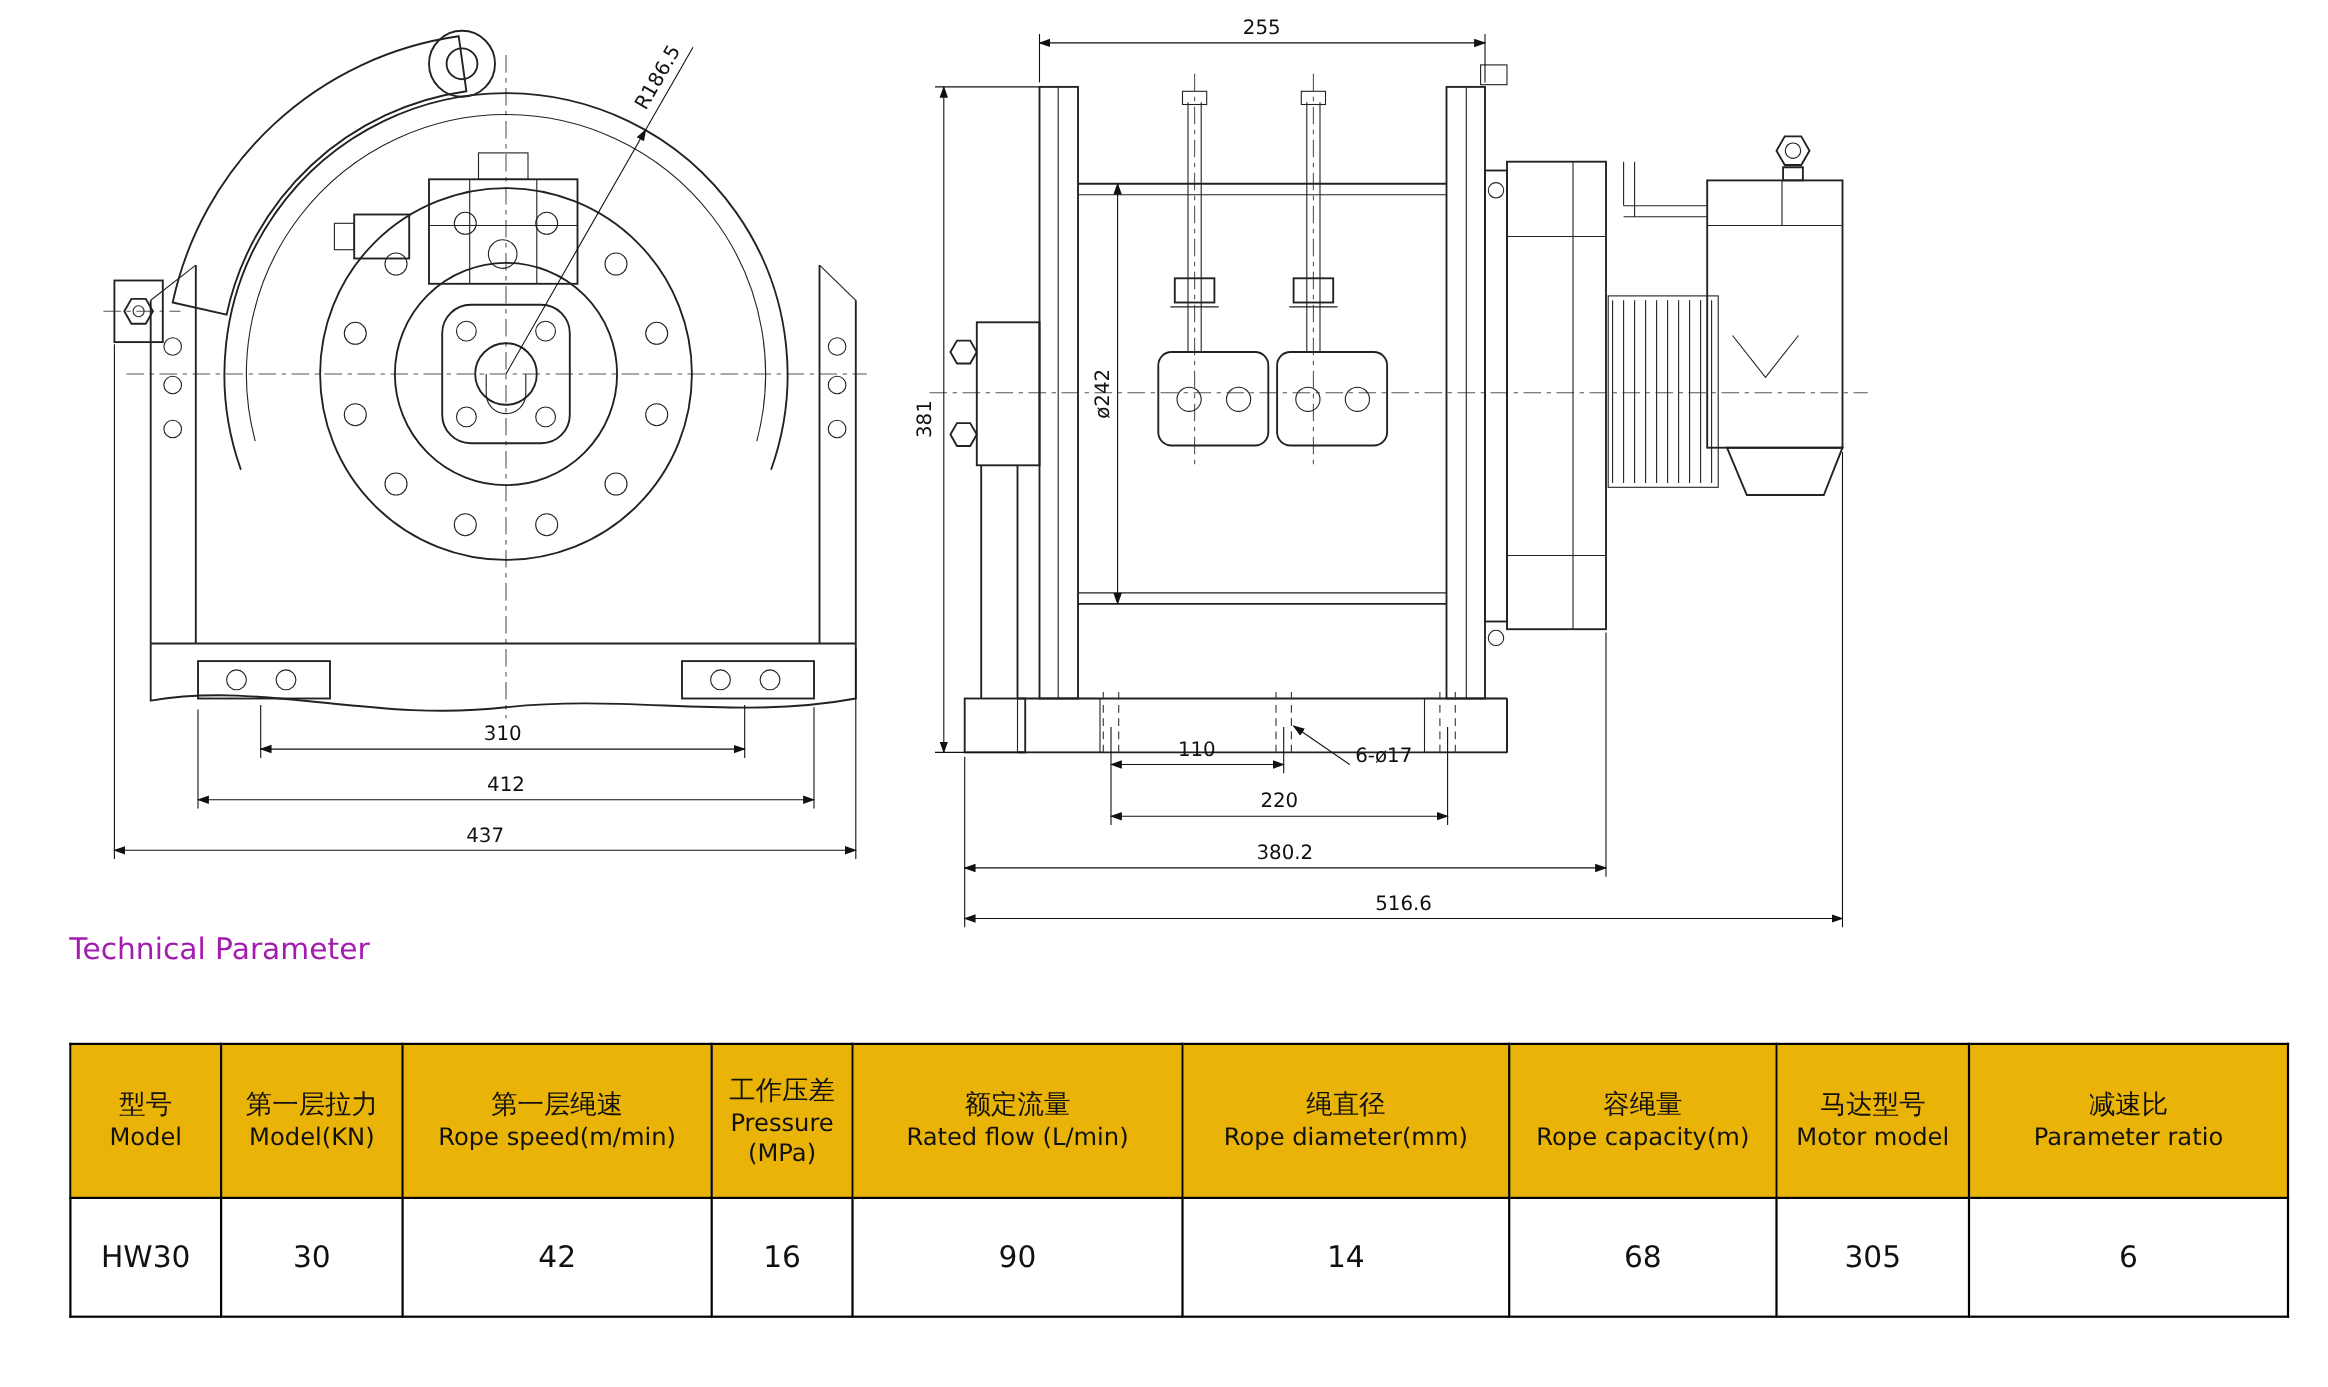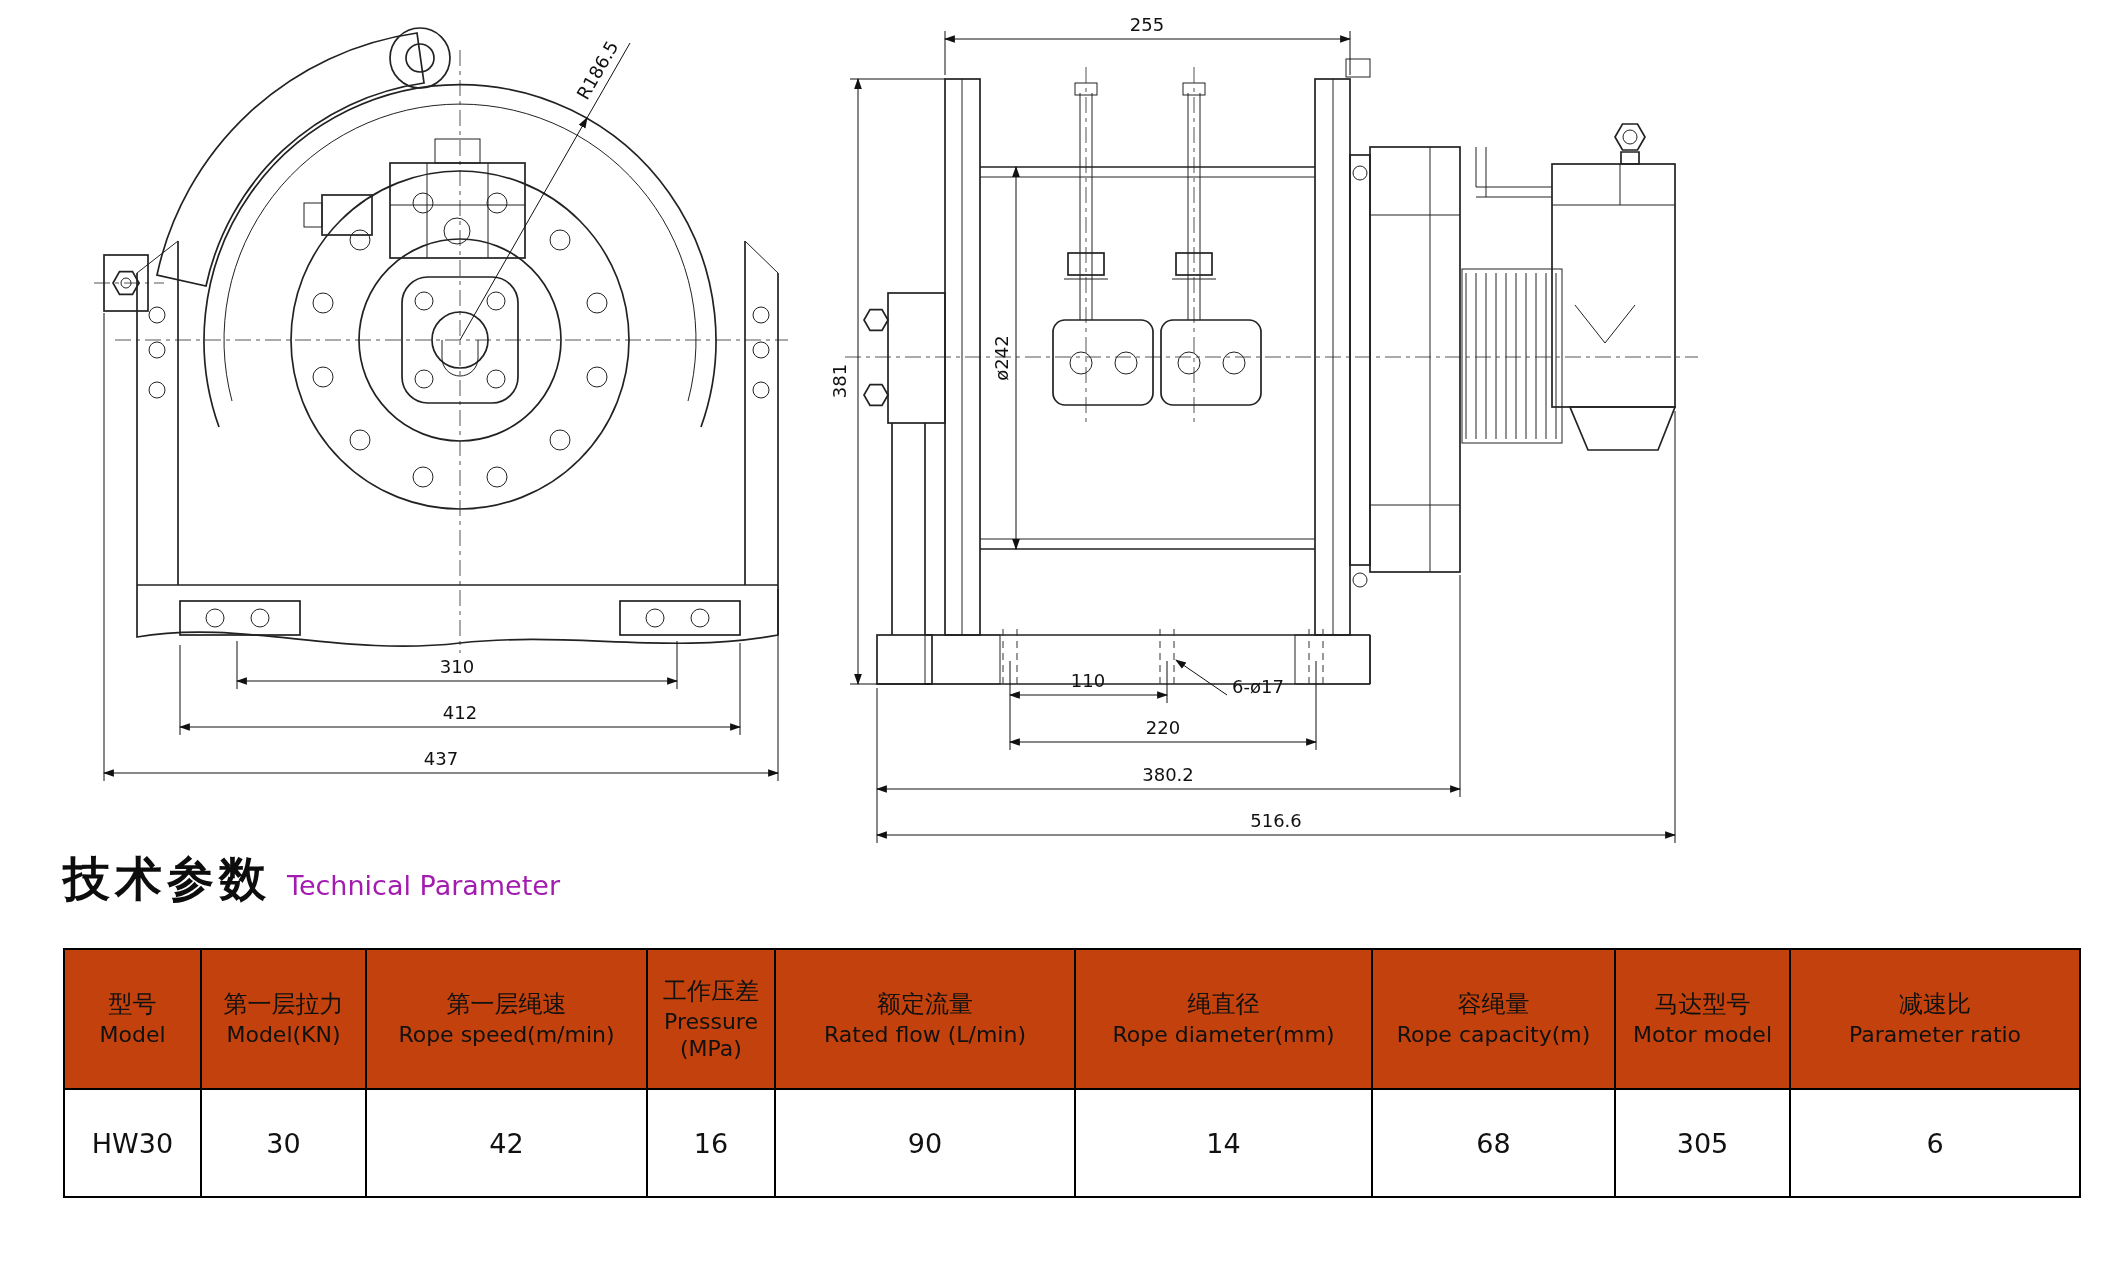--- a/index.html
+++ b/index.html
@@ -19,21 +19,21 @@
   .section-title { position:absolute; left:63px; top:848px; display:flex; align-items:baseline; gap:16px; }
   .title-cn { font-size:47px; font-weight:bold; letter-spacing:5px; color:#0d0d0d; }
   .title-en { font-size:27px; color:#a21caf; }
 
   .table-wrap { position:absolute; left:63px; top:948px; }
   table.param-table { border-collapse:collapse; table-layout:fixed; width:2016px; }
   .param-table th, .param-table td {
     border:2px solid #000; text-align:center; vertical-align:middle; padding:0 6px;
     overflow:hidden;
   }
-  .param-table th { background:#c2410c; font-weight:normal; height:138px; }
+  .param-table th { background:#eab308; font-weight:normal; height:138px; }
   .param-table td { height:106px; font-size:27px;border-radius:15px; }
   .hcn { font-size:24px; line-height:1.25; }
   .hen { font-size:22px; line-height:1.2; margin-top:3px; }
 </style>
 </head>
 <body>
 
 <div class="page">
 
   <svg style="left:90px; top:5px;" width="700" height="830" viewBox="0 0 700 830">
@@ -307,21 +307,20 @@
     </g>
 
     <g>
       <line class="dim" x1="845" y1="406" x2="845" y2="838"></line>
       <line class="dim" x1="47" y1="830" x2="845" y2="830" marker-start="url(#aS)" marker-end="url(#aS)"></line>
       <text x="446" y="822" text-anchor="middle">516.6</text>
     </g>
   </svg>
 
   <div class="section-title">
-    <span class="title-cn">技术参数</span>
     <span class="title-en">Technical Parameter</span>
   </div>
 
   <div class="table-wrap">
     <table class="param-table">
       <colgroup>
         <col style="width:137px">
           <col style="width:165px">
           <col style="width:281px">
         <col style="width:128px">

